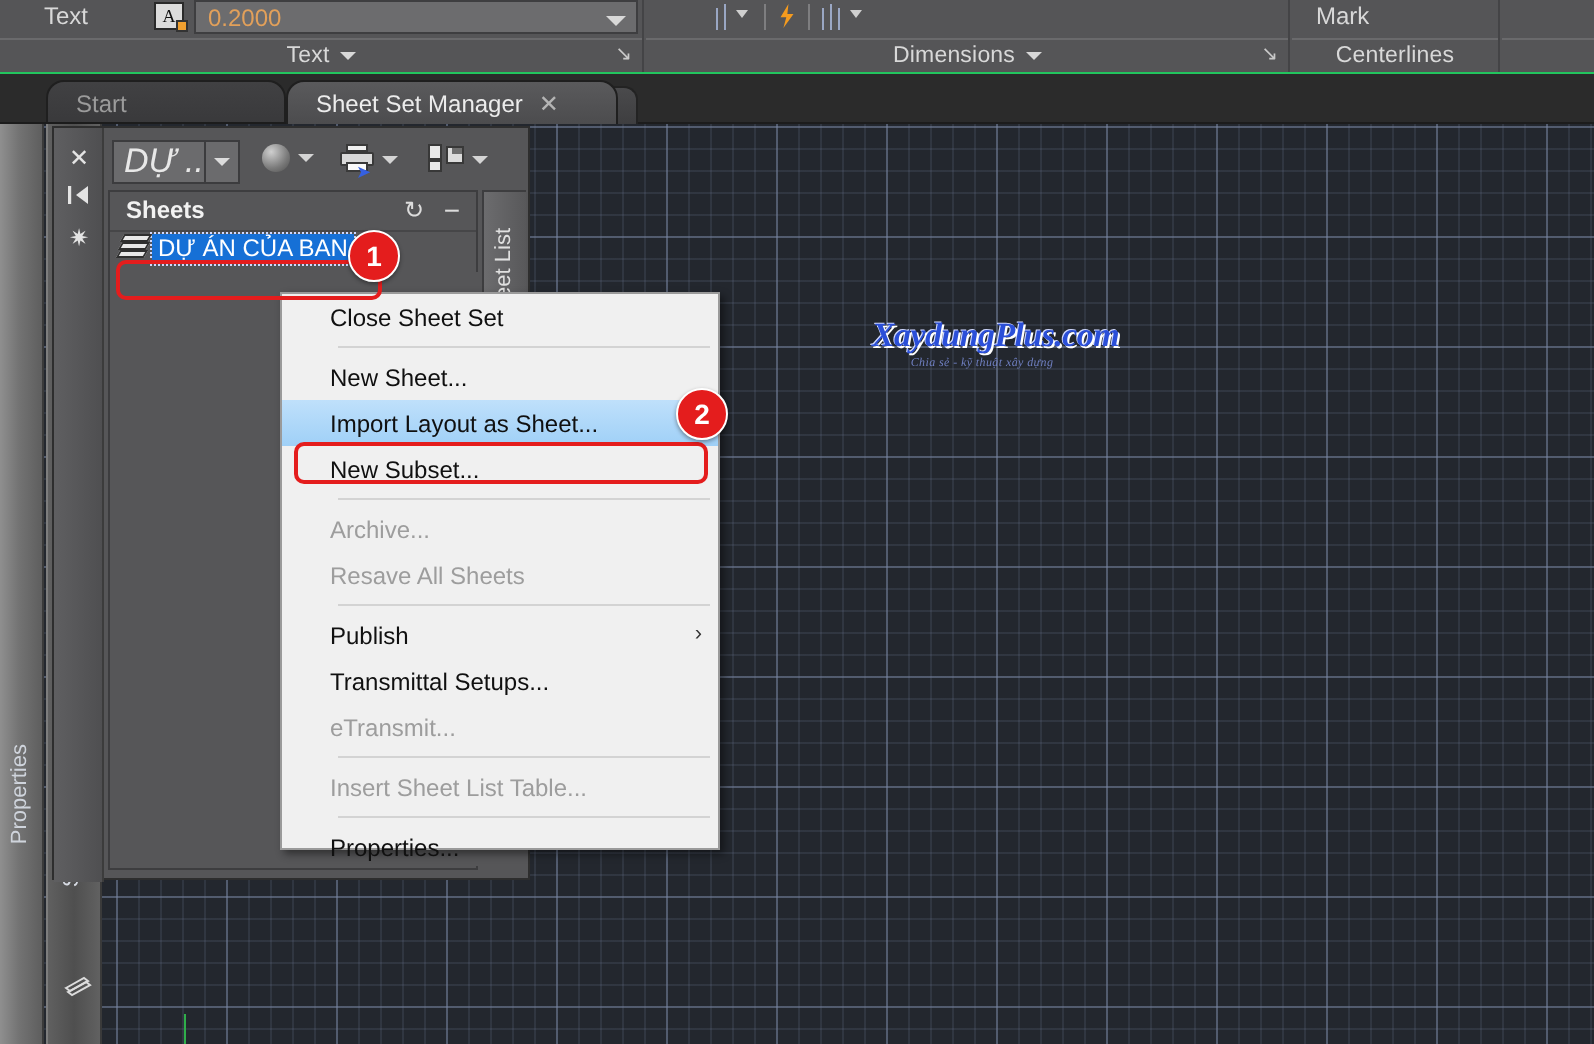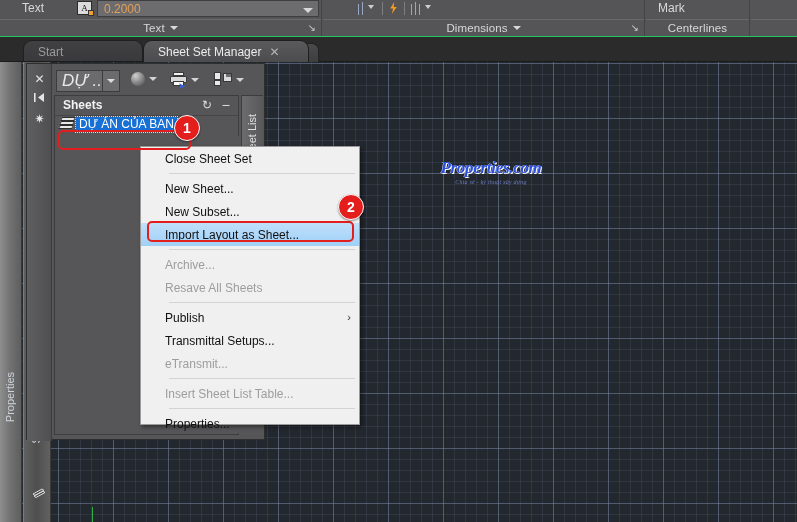--- a/index.html
+++ b/index.html
@@ -491,21 +491,21 @@
       <span>Sheet Set Manager</span>
       <span class="tab-close">✕</span>
     </div>
     <div class="ftab" id="tab-add">
       <span>+</span>
     </div>
   </div>
 
   <div class="canvas">
     <div class="watermark">
-      <div class="wm-main">Properties.com</div>
+      <div class="wm-main">XaydungPlus.com</div>
       <div class="wm-sub">Chia sẻ - kỹ thuật xây dựng</div>
     </div>
     <div class="ucs-y"></div>
   </div>
 
   <div class="dock-strip">
     <span class="vtext" id="lbl-properties">Properties</span>
   </div>
 
   <div class="ssm-strip">
@@ -589,25 +589,25 @@
   </div>
 
   <div class="ctxmenu" id="ctxmenu">
       <div class="mi">
         <span>Close Sheet Set</span>
       </div>
       <div class="mi-sep"></div>
       <div class="mi">
         <span>New Sheet...</span>
       </div>
+      <div class="mi highlight">
+        <span>Import Layout as Sheet...</span>
+      </div>
       <div class="mi">
         <span>New Subset...</span>
-      </div>
-      <div class="mi highlight">
-        <span>Import Layout as Sheet...</span>
       </div>
       <div class="mi-sep"></div>
       <div class="mi disabled">
         <span>Archive...</span>
       </div>
       <div class="mi disabled">
         <span>Resave All Sheets</span>
       </div>
       <div class="mi-sep"></div>
       <div class="mi">

